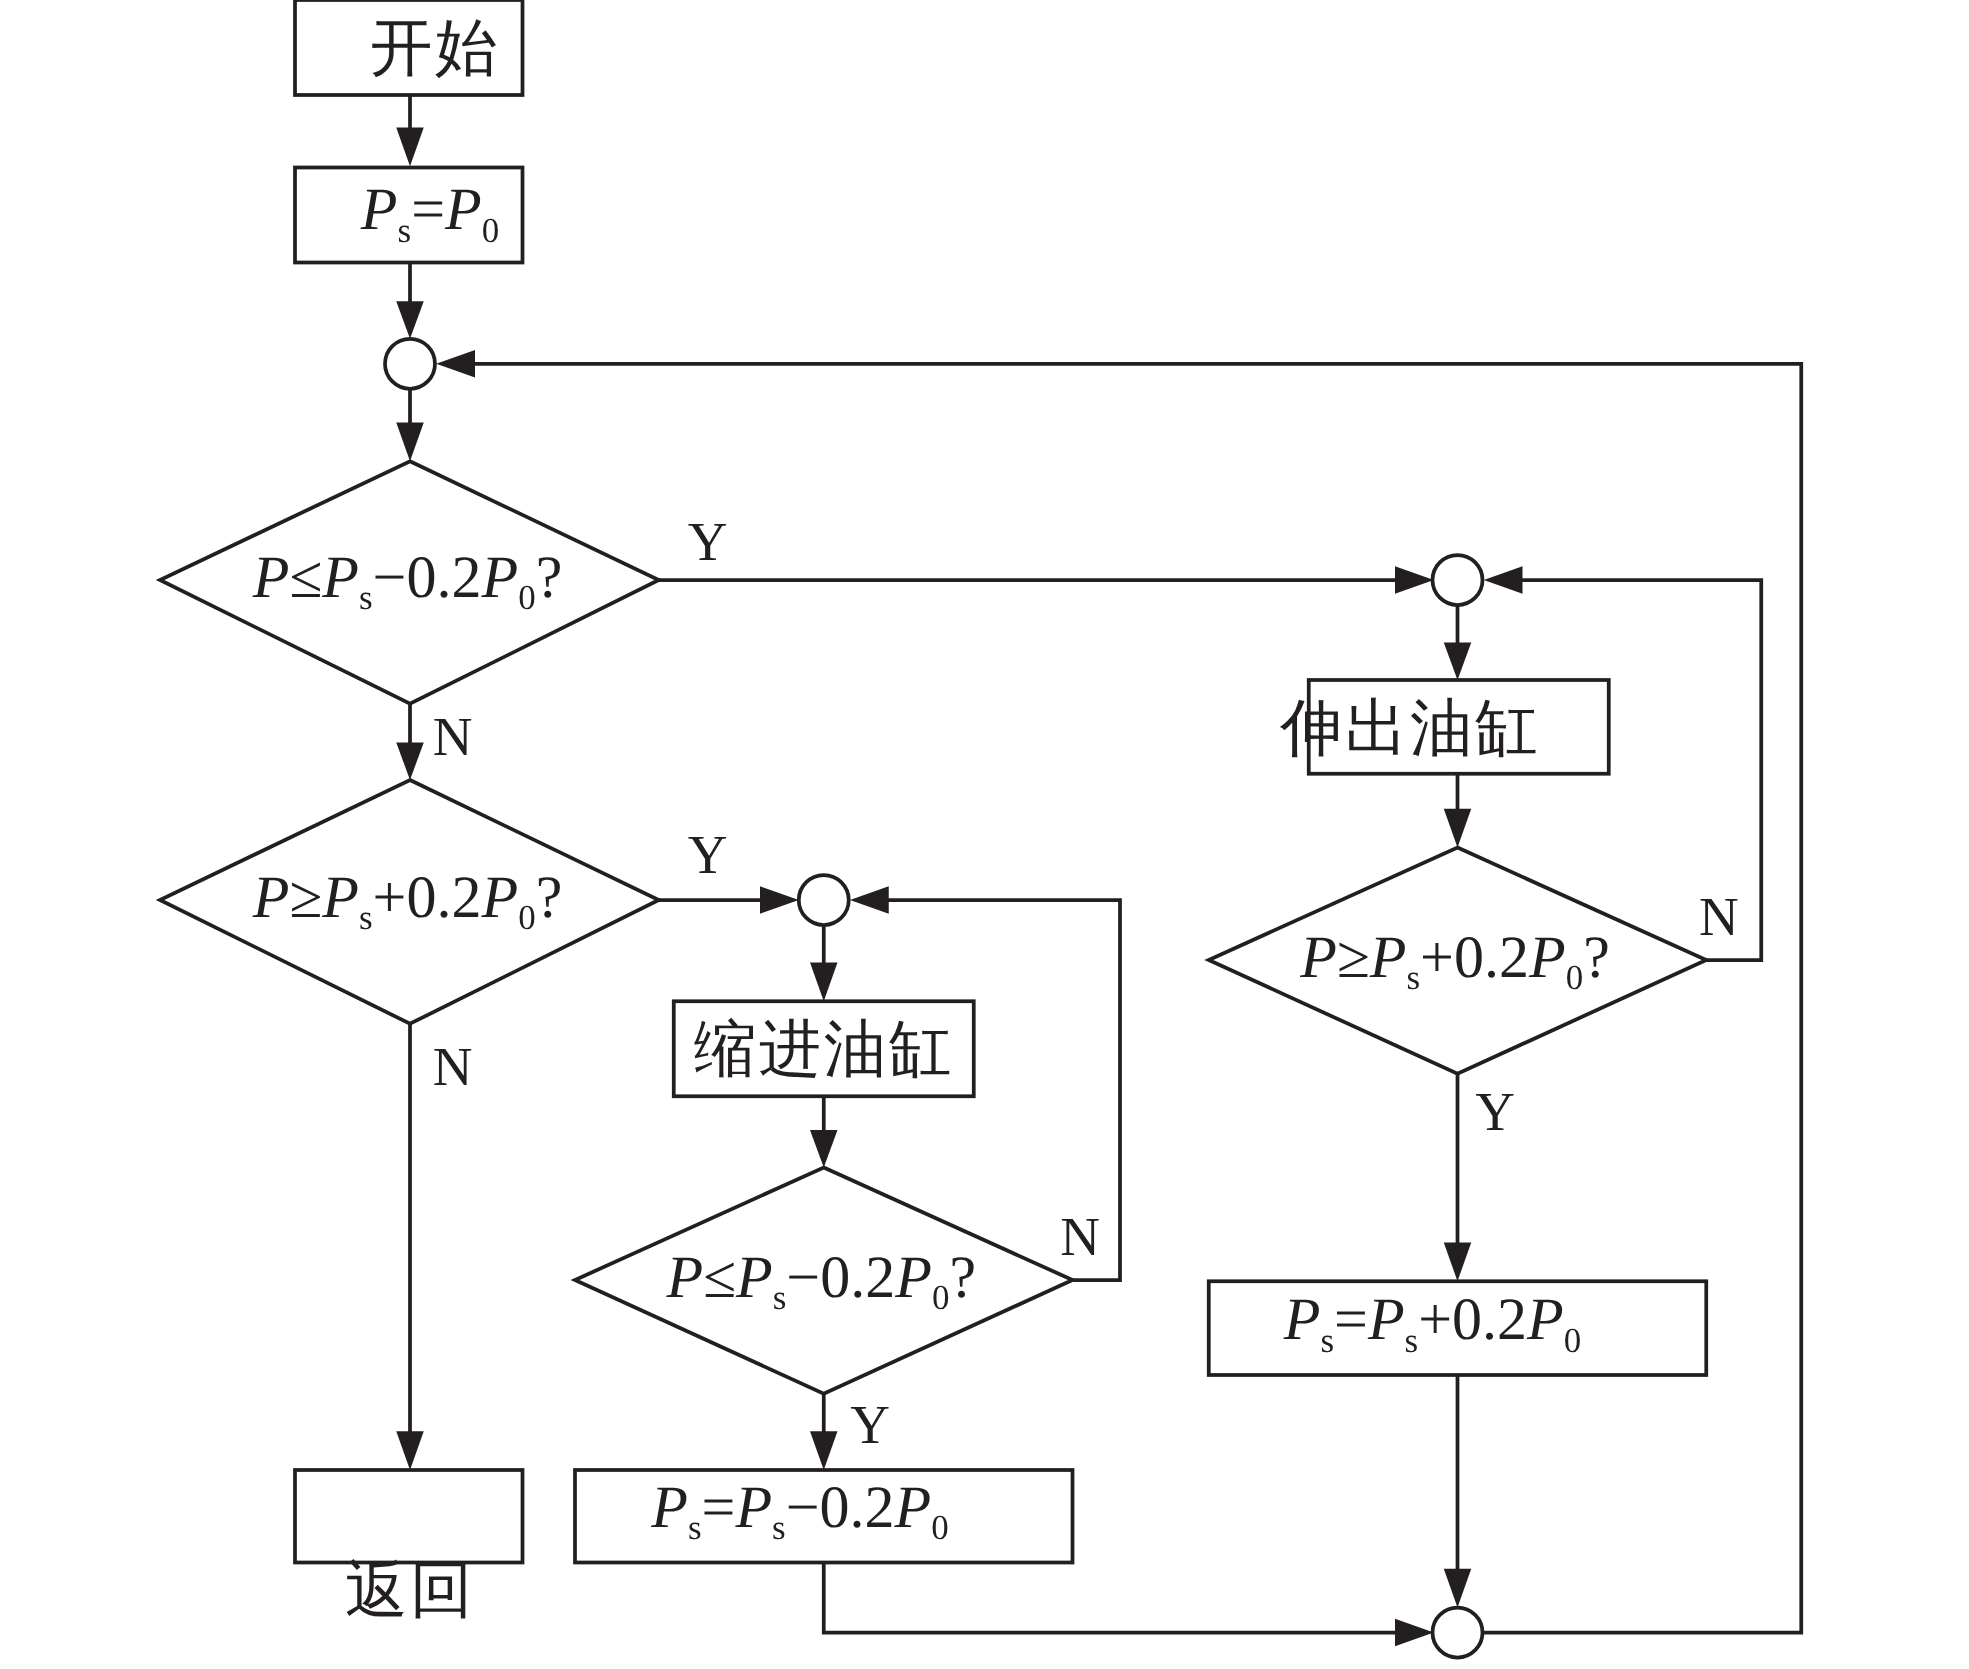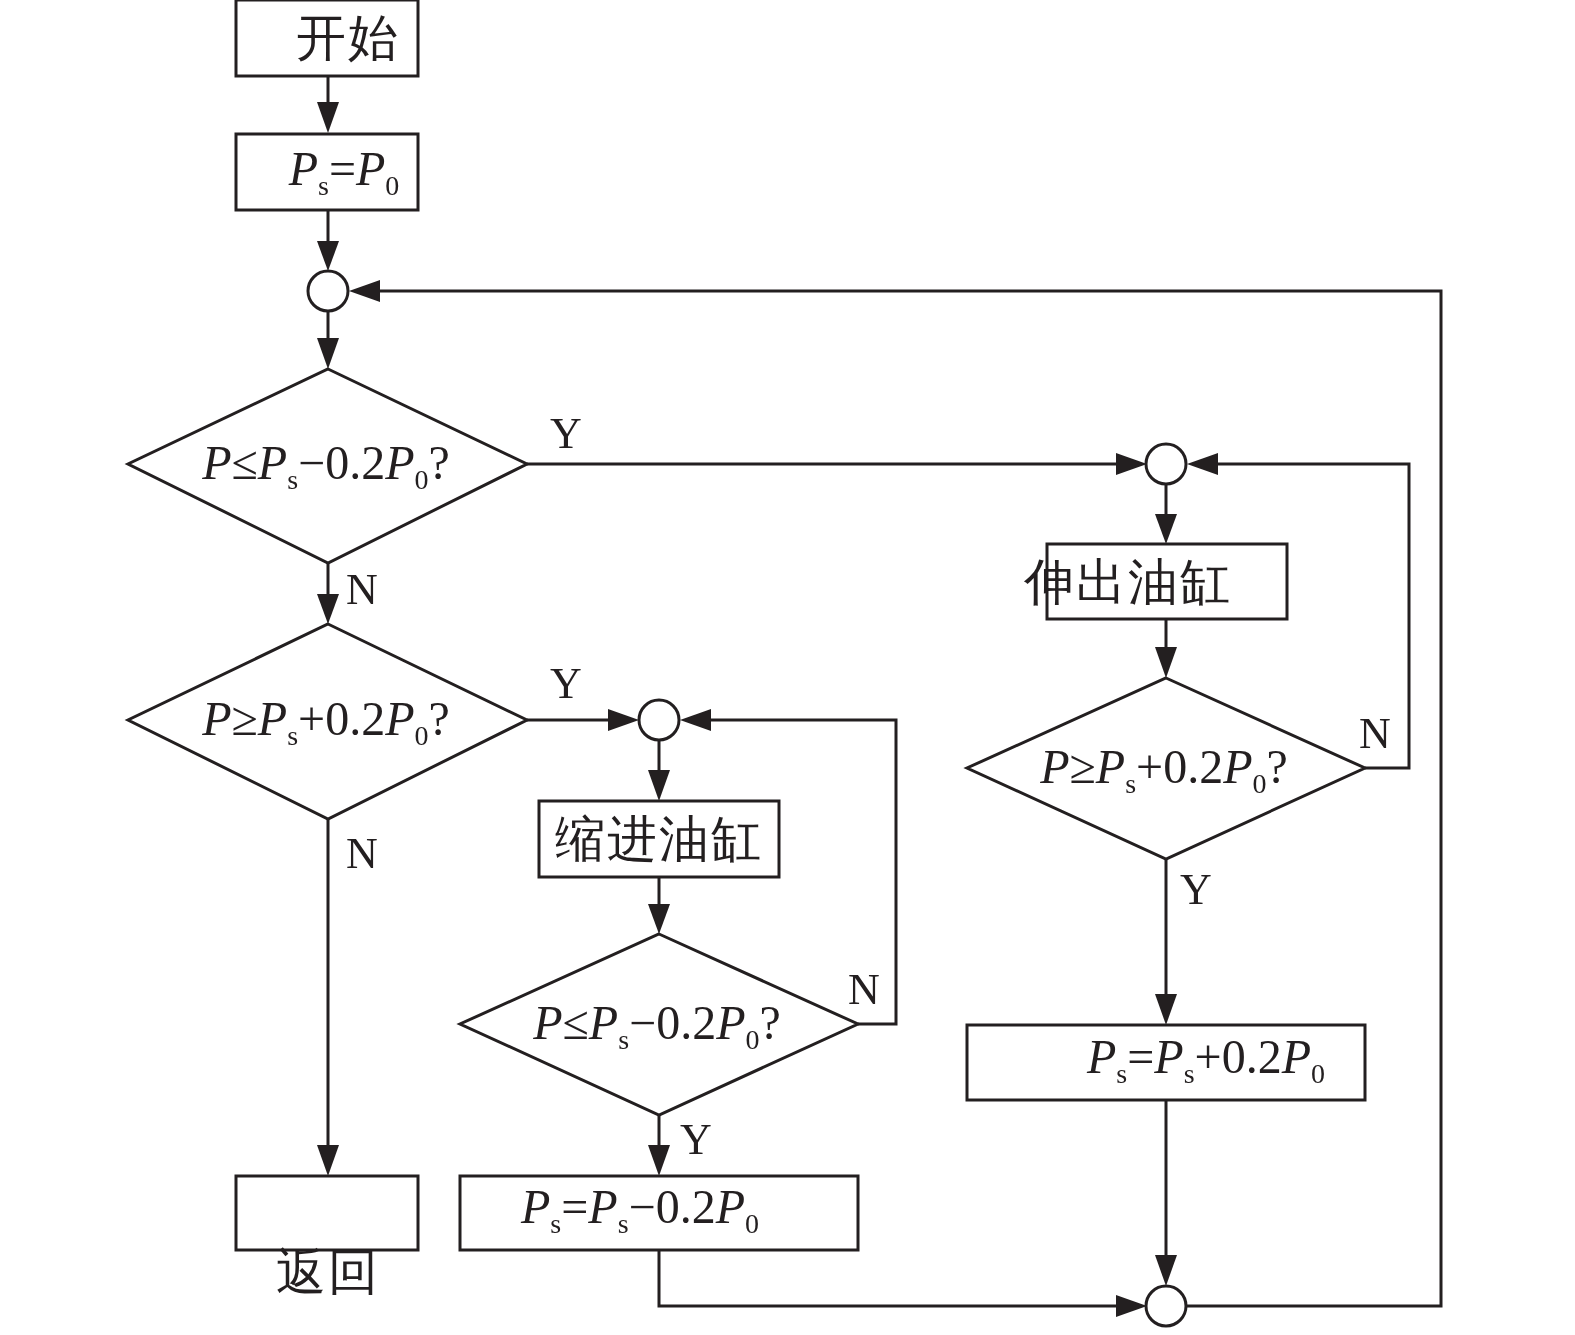--- a/index.html
+++ b/index.html
@@ -127,21 +127,21 @@
 <div class="lbl fm" style="left:640px;top:1210px;">
   <i>P</i><sub>s</sub><span>=</span><i>P</i><sub>s</sub><span>−0.2</span><i>P</i><sub>0</sub>
 </div>
 
 <div class="lbl cn" style="left:1128px;top:582px;">伸出油缸</div>
 
 <div class="lbl fm" style="left:1164px;top:770px;">
   <i>P</i><span>≥</span><i>P</i><sub>s</sub><span>+0.2</span><i>P</i><sub>0</sub><span>?</span>
 </div>
 
-<div class="lbl fm" style="left:1206px;top:1060px;">
+<div class="lbl fm" style="left:1146px;top:1060px;">
   <i>P</i><sub>s</sub><span>=</span><i>P</i><sub>s</sub><span>+0.2</span><i>P</i><sub>0</sub>
 </div>
 
 <div class="lbl yn" style="left:566px;top:434px;">Y</div>
 <div class="lbl yn" style="left:362px;top:590px;">N</div>
 <div class="lbl yn" style="left:566px;top:684px;">Y</div>
 <div class="lbl yn" style="left:362px;top:854px;">N</div>
 <div class="lbl yn" style="left:864px;top:990px;">N</div>
 <div class="lbl yn" style="left:696px;top:1140px;">Y</div>
 <div class="lbl yn" style="left:1375px;top:734px;">N</div>

